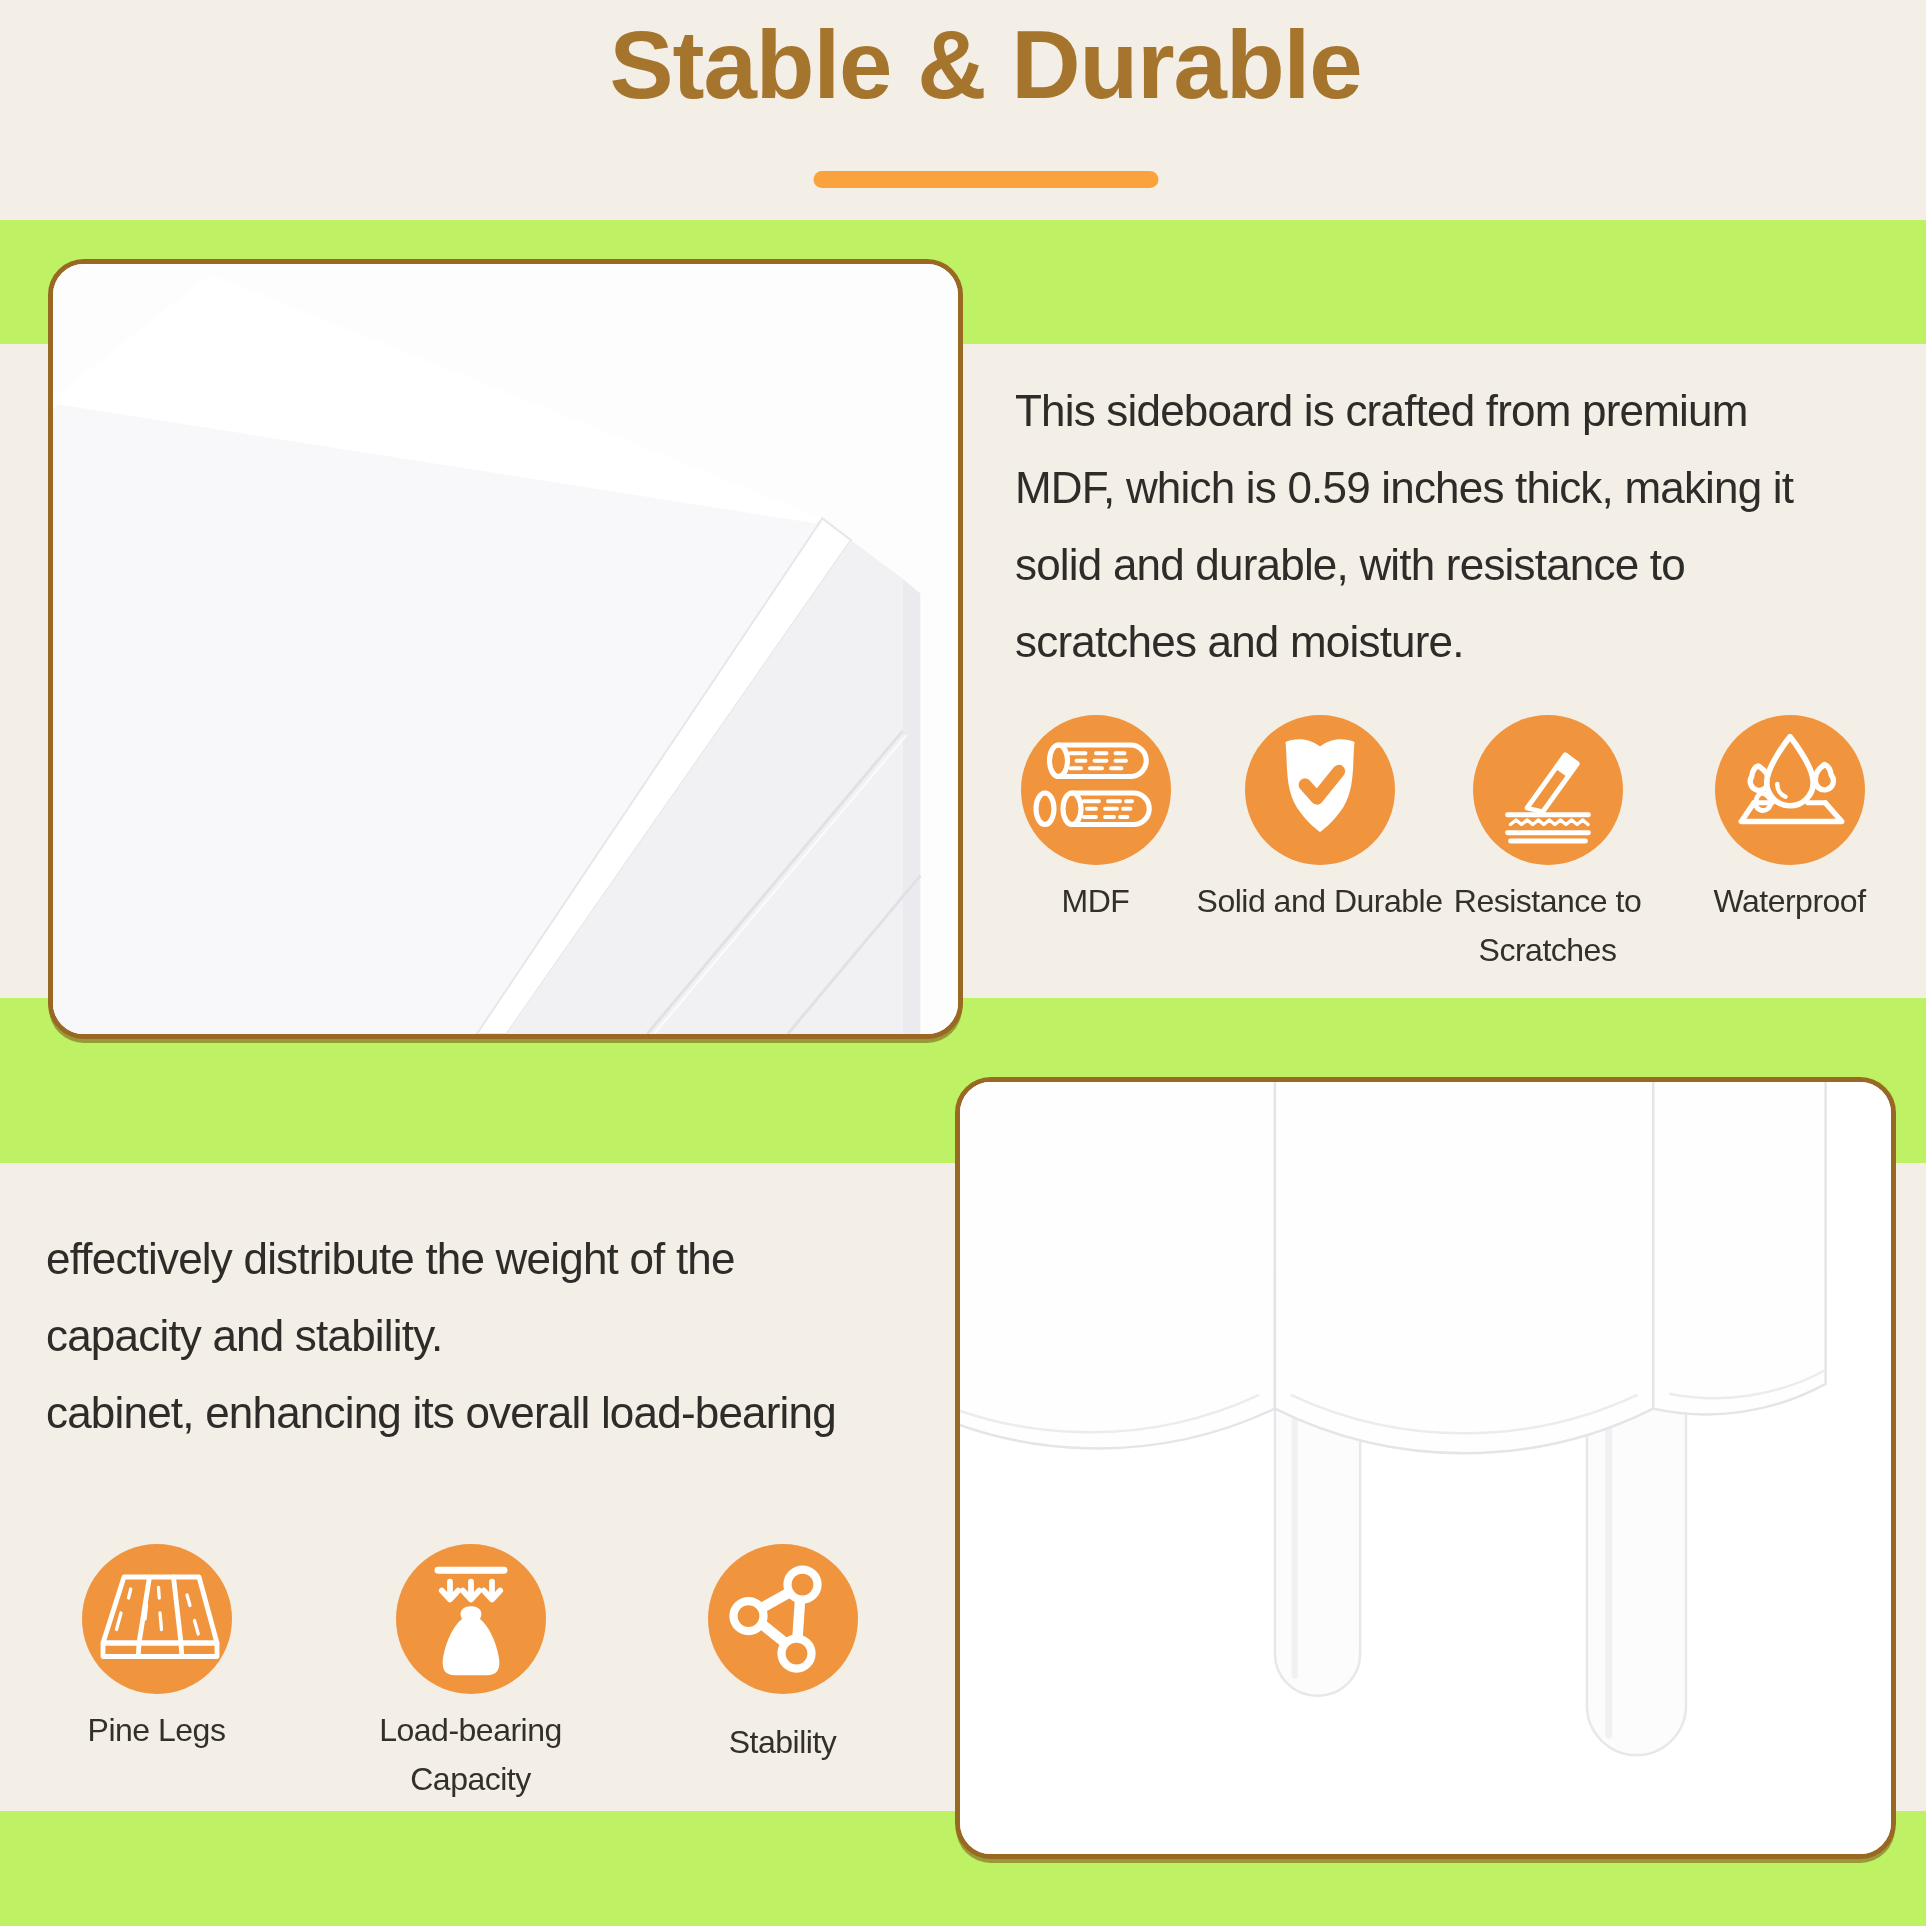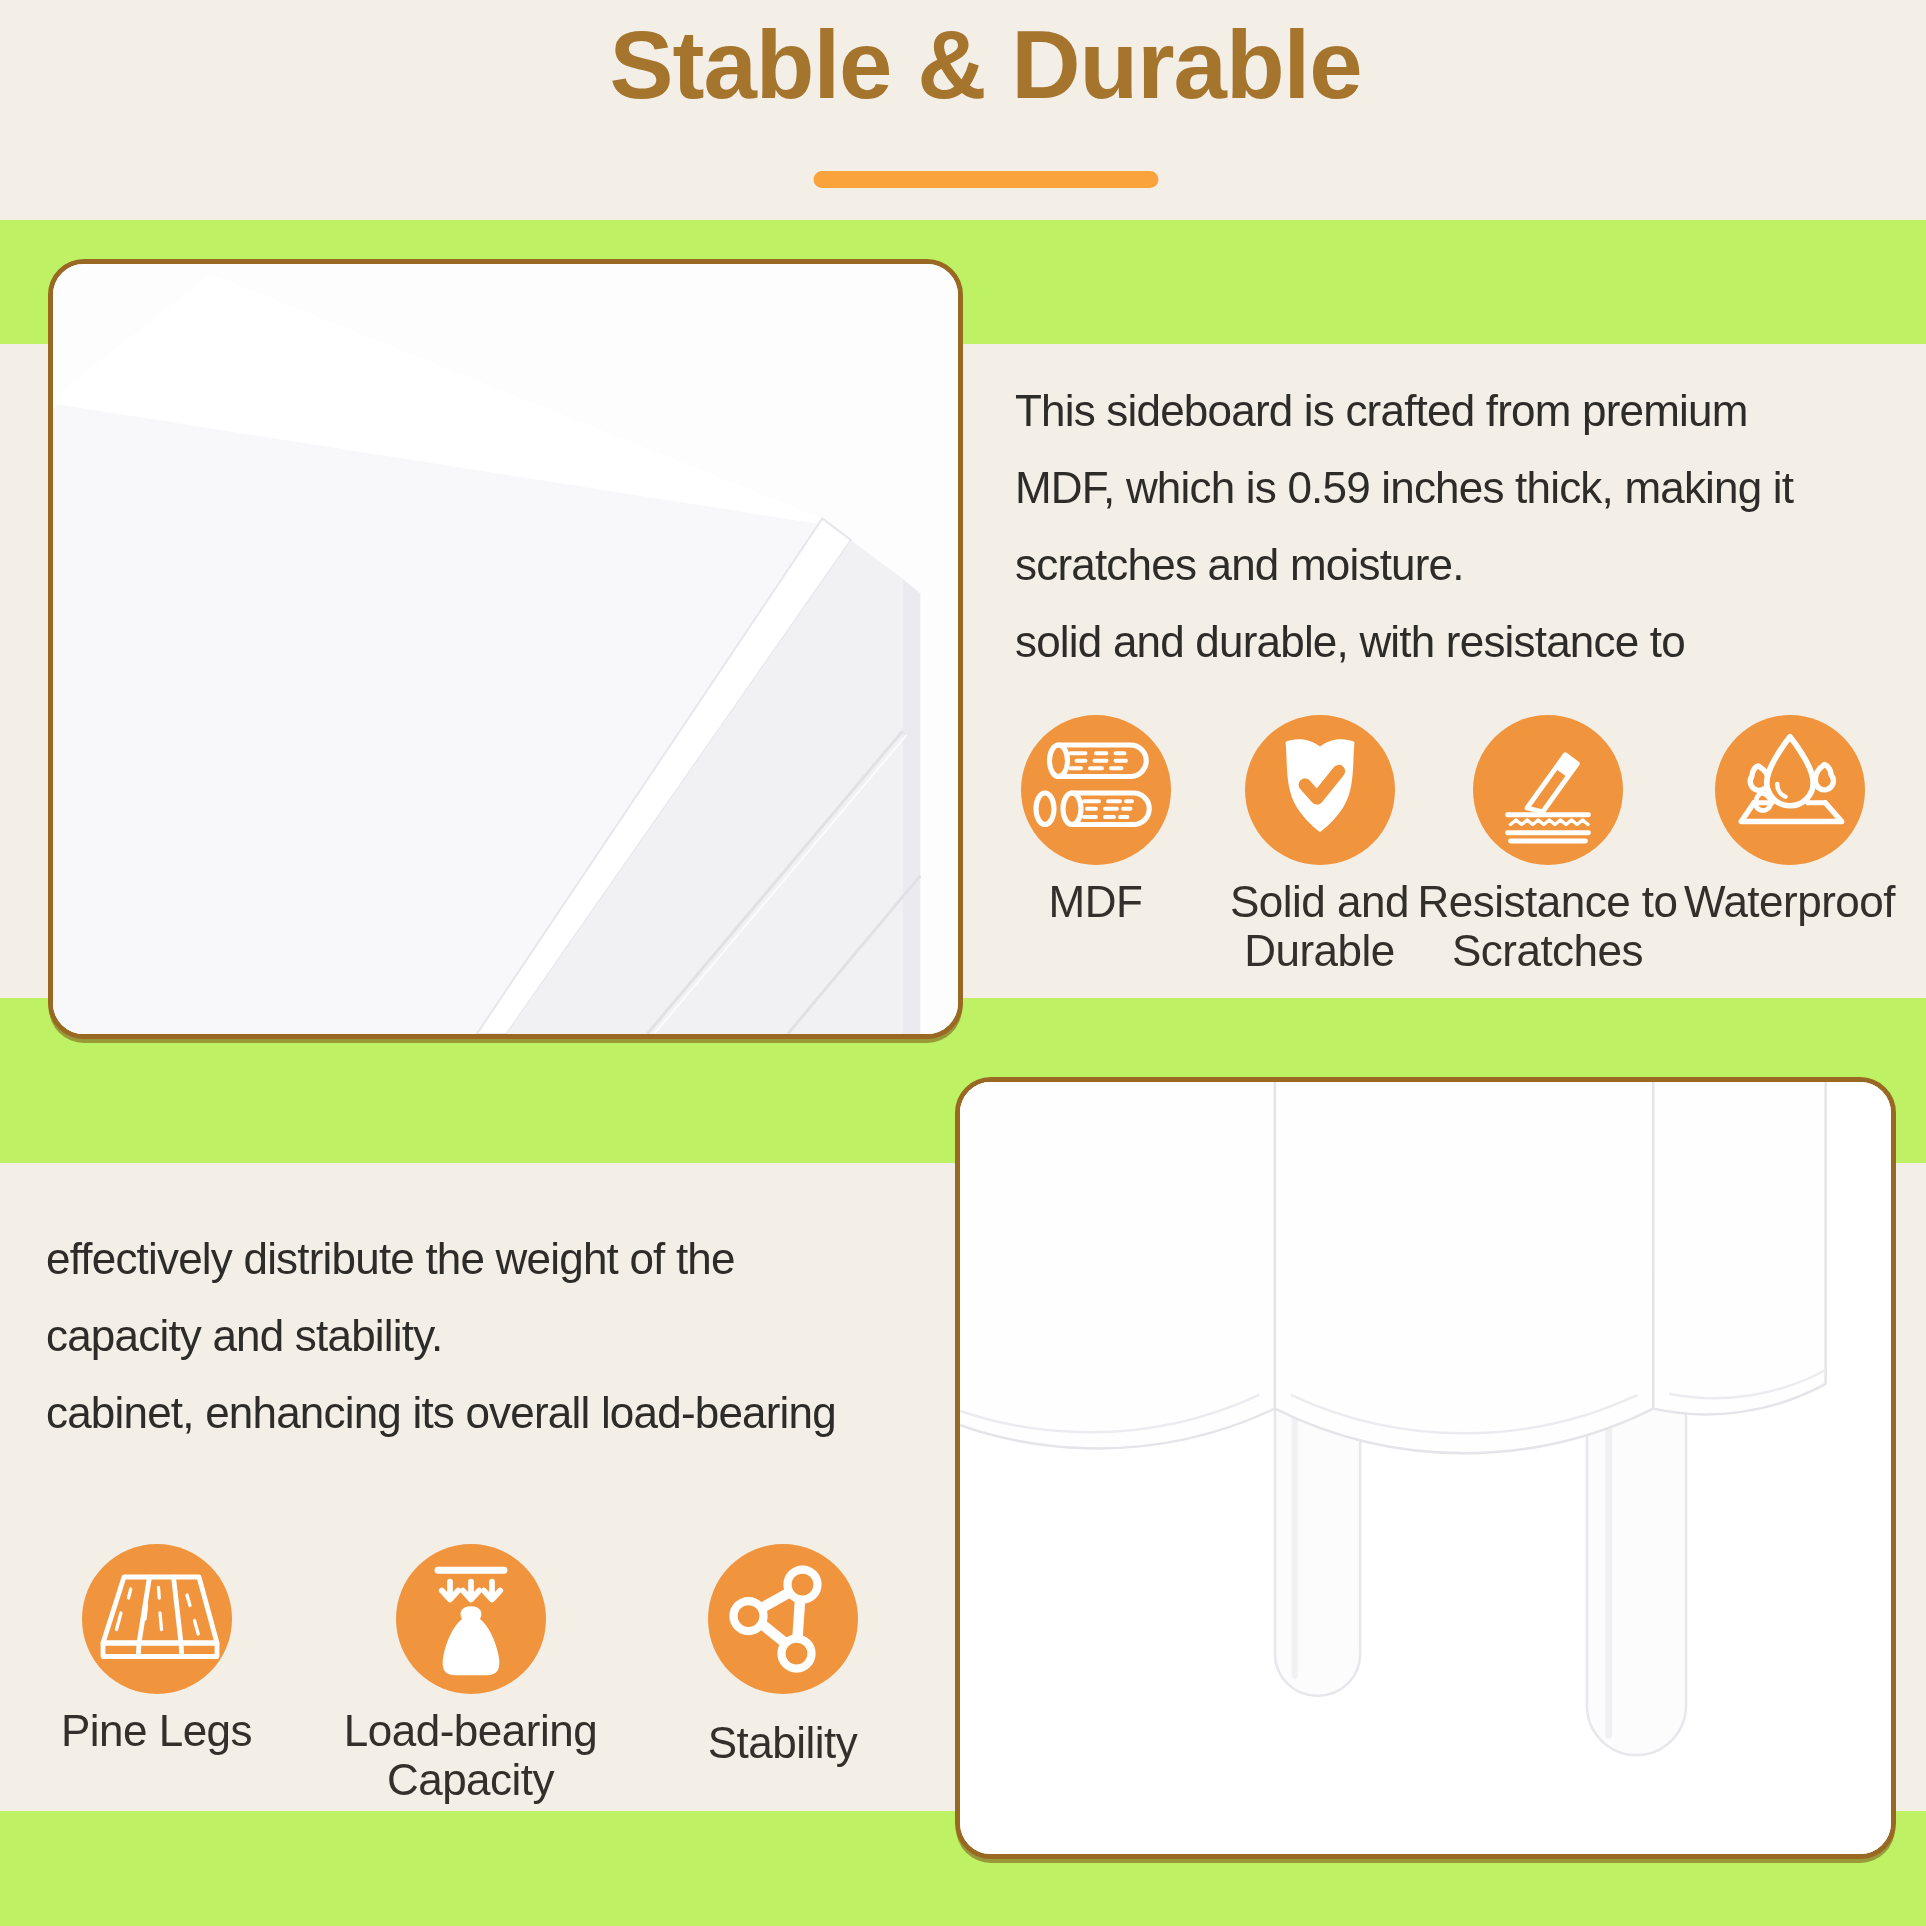--- a/index.html
+++ b/index.html
@@ -36,21 +36,21 @@
   .para-1{left:1015px;top:372px;}
   .para-2{left:46px;top:1220px;}
 
   .feature{position:absolute;width:297px;display:flex;flex-direction:column;align-items:center;}
   .feature .circle{
     width:150px;height:150px;border-radius:50%;background:var(--accent-orange,#F0953E);
     display:flex;align-items:center;justify-content:center;flex:0 0 auto;
   }
   .feature .circle svg{width:150px;height:150px;display:block;}
   .feature .feature-label{
-    margin-top:12px;font-size:44px;line-height:49px;letter-spacing:-0.5px;
+    margin-top:12px;font-size:32px;line-height:49px;letter-spacing:-0.5px;
     color:#33302C;text-align:center;
   }
   .row1{top:715px;}
   .row2{top:1544px;}
   .f-mdf{left:947px;} .f-solid{left:1171px;} .f-scratch{left:1399px;} .f-water{left:1641px;}
   .f-pine{left:8px;} .f-load{left:322px;} .f-stab{left:634px;gap:12px;}
 </style>
 </head>
 <body>
 
@@ -78,22 +78,22 @@
 
       <line x1="600" y1="778" x2="858" y2="472" stroke="#E0E0E5" stroke-width="3"></line>
       <line x1="607" y1="778" x2="862" y2="476" stroke="#FBFBFD" stroke-width="2"></line>
       <line x1="742" y1="778" x2="876" y2="618" stroke="#E0E0E5" stroke-width="3"></line>
     </svg>
   </figure>
 
   <div class="para para-1">
     <div class="line">This sideboard is crafted from premium</div>
     <div class="line">MDF, which is 0.59 inches thick, making it</div>
+    <div class="line">solid and durable, with resistance to</div>
     <div class="line">scratches and moisture.</div>
-    <div class="line">solid and durable, with resistance to</div>
   </div>
 
   <div class="feature row1 f-mdf">
     <div class="circle">
       <svg viewBox="0 0 100 100">
         <g stroke="#FFFFFF" stroke-width="3.4" fill="none" stroke-linecap="round">
           <ellipse cx="25" cy="30.5" rx="6" ry="10.5"></ellipse>
           <path d="M25 20 H73 A10.5 10.5 0 0 1 73 41 H25"></path>
           <path d="M33 25.5 H43 M50 25.5 H57 M63 25.5 H69" stroke-width="2.6"></path>
           <path d="M37 30.5 H43 M49 30.5 H57 M63 30.5 H70" stroke-width="2.6"></path>

